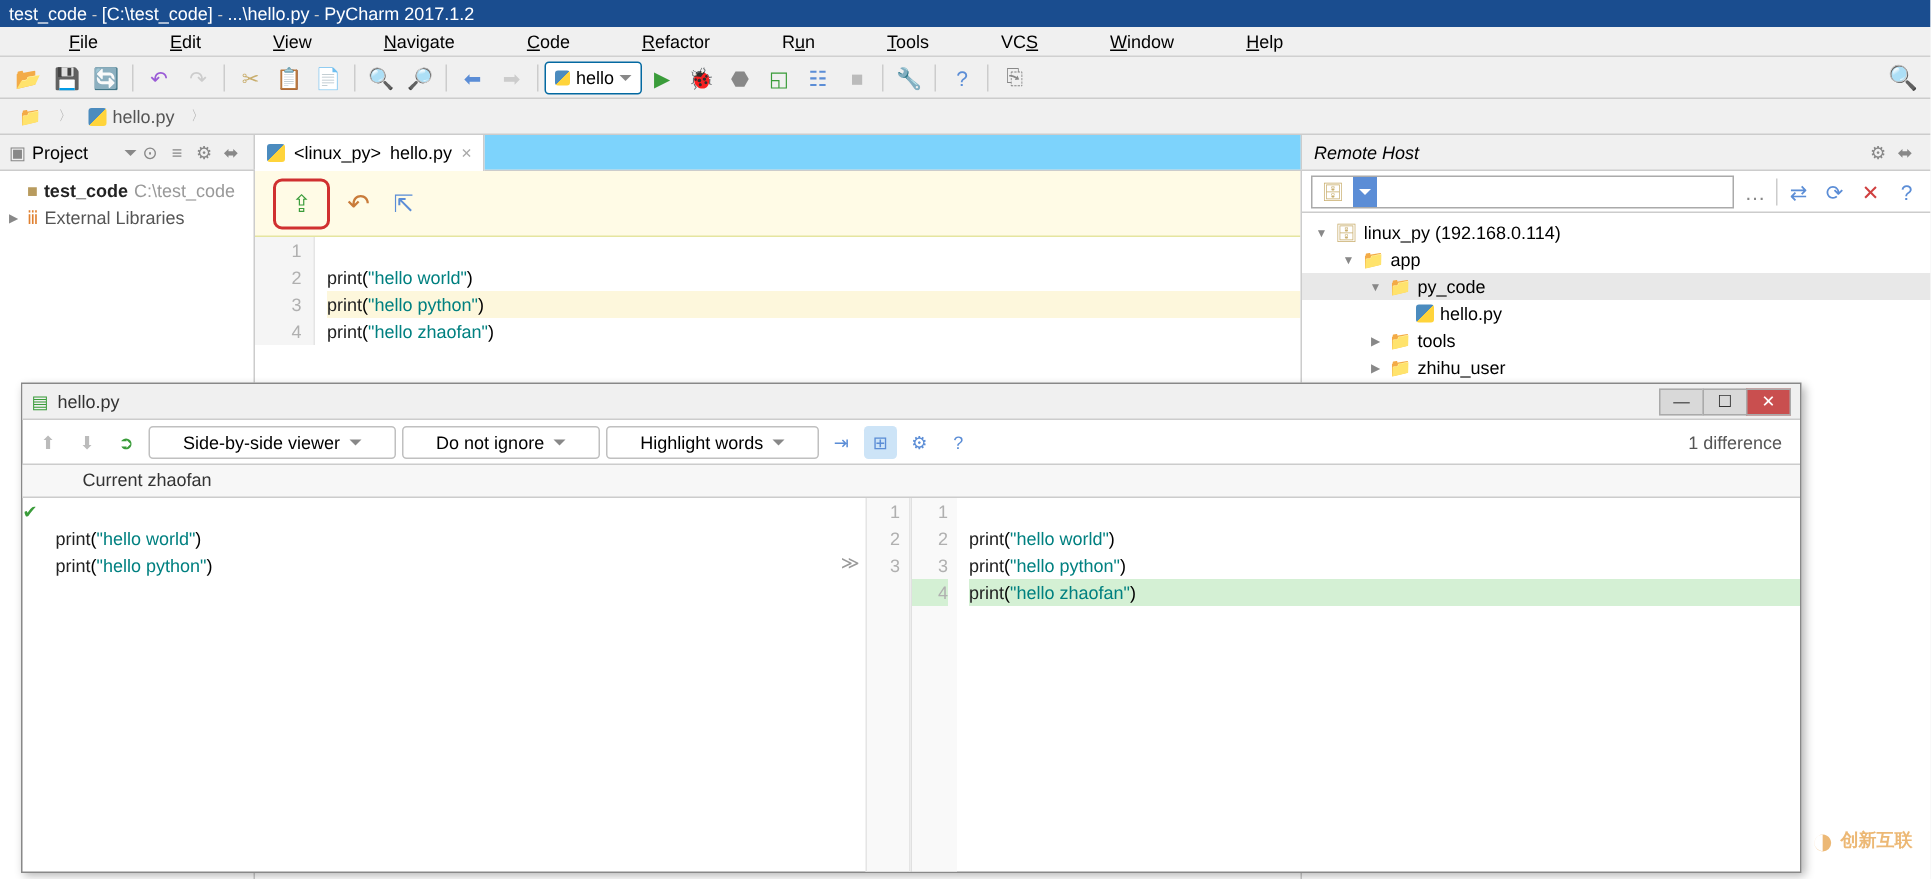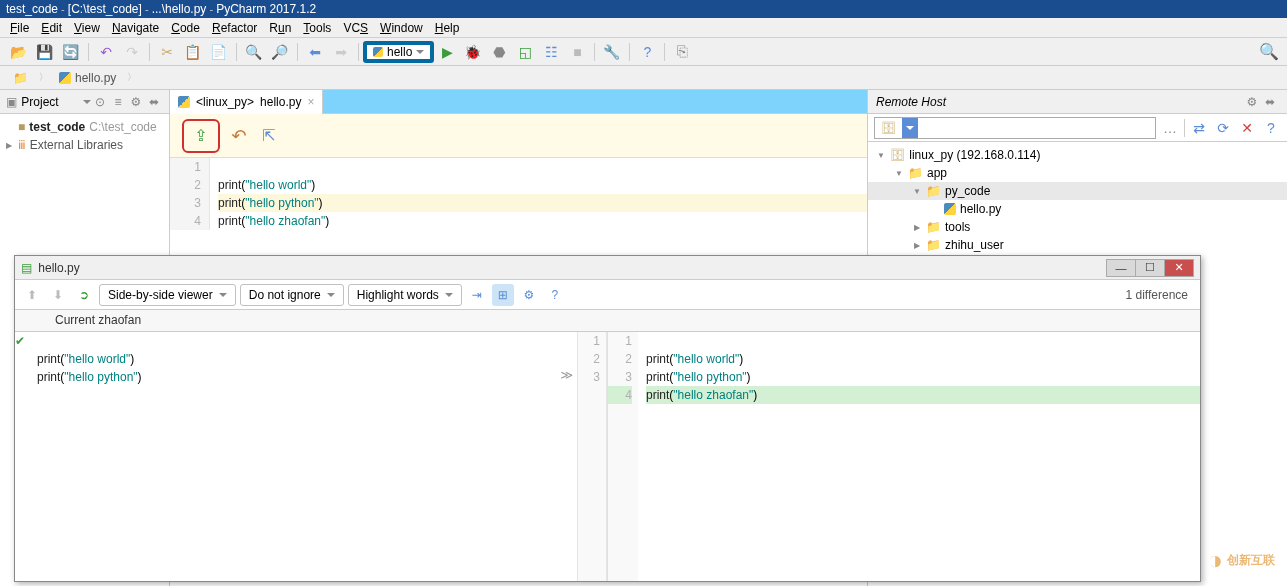--- a/index.html
+++ b/index.html
@@ -5,28 +5,28 @@
 * { margin:0; padding:0; box-sizing:border-box; font-family:"Segoe UI", Arial, sans-serif; font-size:12px; }
 body { background:#f0f0f0; width:1287px; height:586px; overflow:hidden; position:relative; }
 .row { display:flex; align-items:center; }
 
 
 .titlebar { background:#1a4d8f; color:#c8c8c8; height:18px; padding:0 6px; font-size:11px; line-height:18px; overflow:hidden; }
 .titlebar span { color:#fff; }
 
 
 .menubar { background:#f0f0f0; height:20px; border-bottom:1px solid #d0d0d0; padding:0 4px; }
-.menubar .mi { padding:2px 6px; cursor:default; }
+.menubar .mi { padding:2px 6px; cursor:default;margin-left:36px; }
 .menubar .mi u { text-decoration:underline; }
 
 
 .toolbar { background:#f0f0f0; height:28px; border-bottom:1px solid #ccc; padding:0 6px; }
 .toolbar .tbtn { width:24px; height:24px; display:flex; align-items:center; justify-content:center; margin:0 1px; color:#666; font-size:14px; cursor:pointer; }
 .toolbar .sep { width:1px; height:18px; background:#ccc; margin:0 4px; }
-.runcfg { display:flex; align-items:center; border:4px solid #0369a1; border-radius:3px; height:22px; padding:0 6px; background:#fff; gap:4px; }
+.runcfg { display:flex; align-items:center; border:1px solid #0369a1; border-radius:3px; height:22px; padding:0 6px; background:#fff; gap:4px; }
 .runcfg .py { width:10px; height:10px; display:inline-block; }
 .icon-py { background:linear-gradient(135deg,#4b8bbe 50%,#ffd43b 50%); border-radius:2px; }
 .arr-down { border-left:4px solid transparent; border-right:4px solid transparent; border-top:4px solid #888; display:inline-block; }
 .search-mag { position:absolute; top:42px; right:8px; color:#888; font-size:16px; }
 
 
 .breadcrumb { background:#f0f0f0; height:24px; border-bottom:1px solid #ccc; padding:0 6px; gap:4px; }
 .bc-item { display:flex; align-items:center; gap:4px; color:#555; padding:2px 6px; border:1px solid transparent; border-radius:3px; }
 .bc-sep { color:#aaa; font-size:9px; }
 .folder-ic { color:#b89b5e; }
@@ -79,21 +79,21 @@
 
 
 .diffdlg { position:absolute; top:255px; left:14px; width:1187px; height:327px; background:#fff; border:1px solid #888; box-shadow:2px 2px 6px rgba(0,0,0,0.3); display:flex; flex-direction:column; }
 .dlg-title { height:24px; background:#f0f0f0; display:flex; align-items:center; padding:0 6px; gap:6px; border-bottom:1px solid #ccc; }
 .dlg-title .t { flex:1; color:#333; }
 .winbtns { display:flex; gap:0; }
 .winbtn { width:30px; height:18px; display:flex; align-items:center; justify-content:center; background:#d9d9d9; border:1px solid #aaa; margin-left:-1px; font-size:11px; color:#333; cursor:pointer; }
 .winbtn.close { background:#c94f4f; color:#fff; }
 .dlg-tb { height:30px; border-bottom:1px solid #ccc; display:flex; align-items:center; padding:0 6px; gap:4px; }
 .dlg-tb .ic { width:22px; height:22px; display:flex; align-items:center; justify-content:center; cursor:pointer; }
-.dlg-tb .combo { border:1px solid #c0c0c0; border-radius:3px; height:22px; padding:0 8px; display:flex; align-items:center; gap:6px; background:#fff; }
+.dlg-tb .combo { border:1px solid #c0c0c0; border-radius:3px; height:22px; padding:0 22px; display:flex; align-items:center; gap:6px; background:#fff; }
 .dlg-tb .spacer { flex:1; }
 .dlg-tb .diffcnt { color:#555; padding-right:6px; }
 .diff-head { display:flex; height:22px; background:#f7f7f7; border-bottom:1px solid #ccc; }
 .diff-head .col { flex:1; padding:3px 8px; color:#333; }
 .diff-body { flex:1; display:flex; font-family:Consolas,monospace; font-size:13px; }
 .diff-col { flex:1; display:flex; border-right:1px solid #e0e0e0; }
 .diff-col:last-child { border-right:none; }
 .dgut { width:30px; text-align:right; padding-right:6px; color:#b0b0b0; background:#f9f9f9; }
 .dgut.l { border-right:1px solid #e5e5e5; border-left:1px solid #e5e5e5; }
 .dgut div { height:18px; line-height:18px; }

